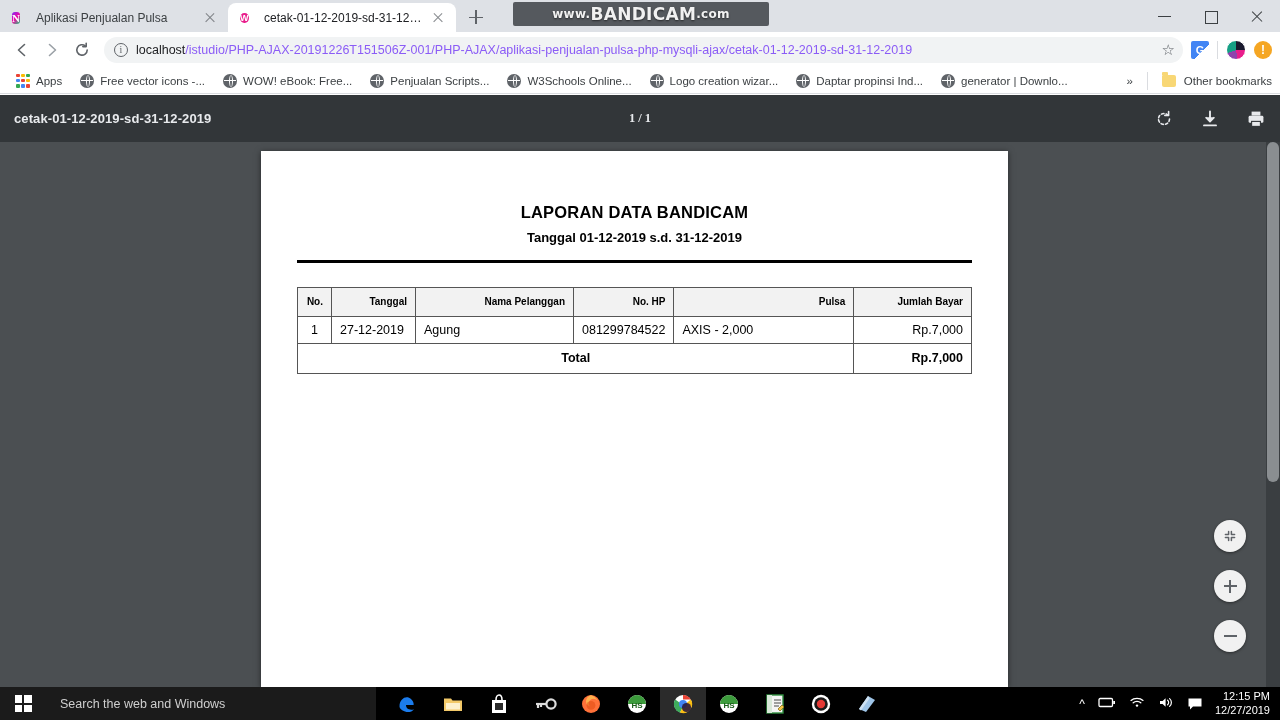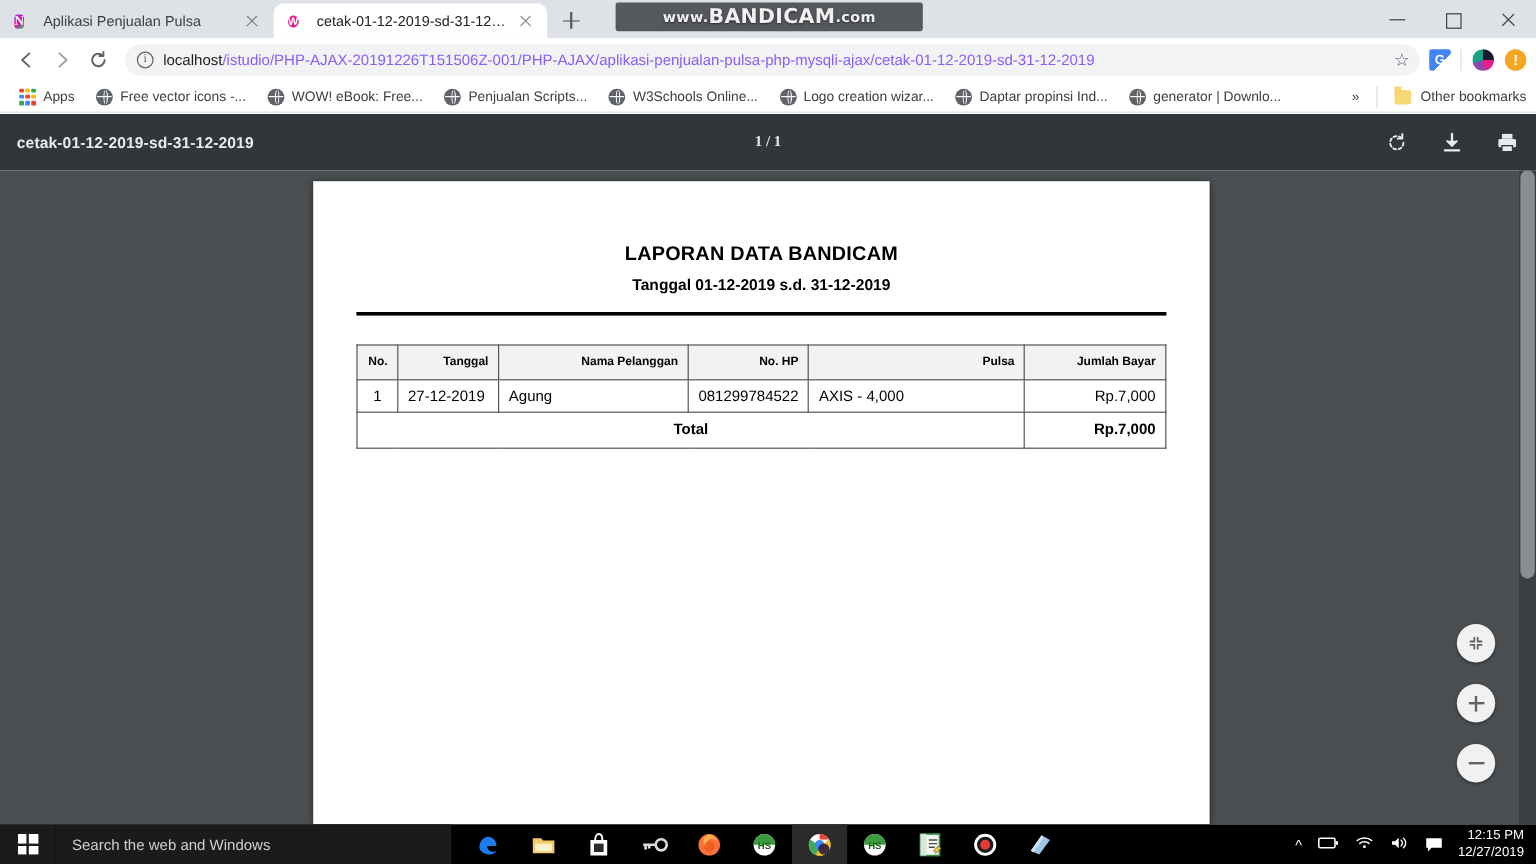--- a/index.html
+++ b/index.html
@@ -467,21 +467,21 @@
               <th>Pulsa</th>
               <th>Jumlah Bayar</th>
             </tr>
           </thead>
           <tbody>
             <tr>
               <td class="c-no">1</td>
               <td class="c-tgl">27-12-2019</td>
               <td class="c-nama">Agung</td>
               <td class="c-hp">081299784522</td>
-              <td class="c-pulsa">AXIS - 4,000</td>
+              <td class="c-pulsa">AXIS - 2,000</td>
               <td class="c-bayar">Rp.7,000</td>
             </tr>
             <tr class="total-row">
               <td class="total-label" colspan="5">Total</td>
               <td class="total-val">Rp.7,000</td>
             </tr>
           </tbody>
         </table>
       </div>
     </div>

